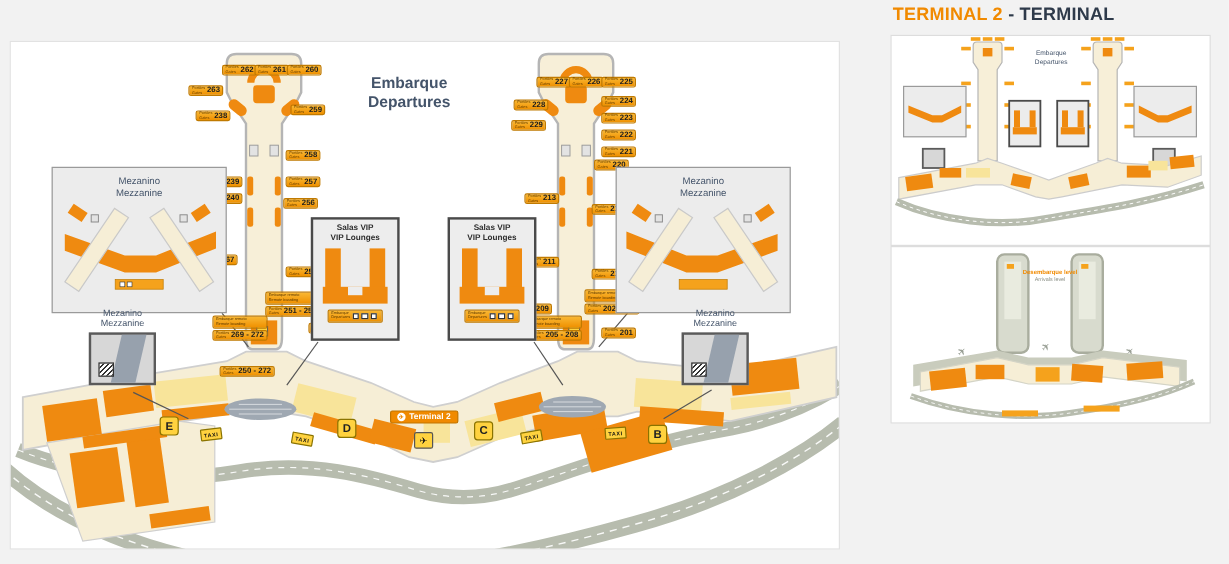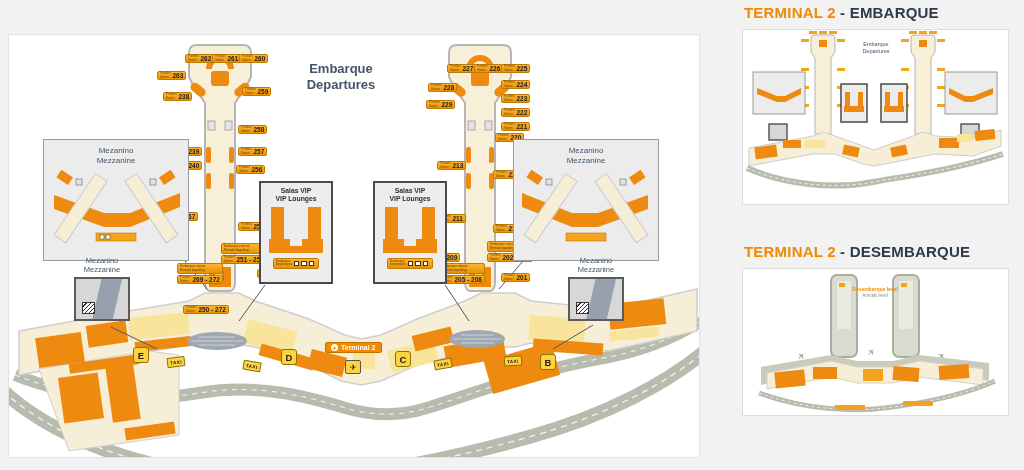--- a/index.html
+++ b/index.html
@@ -487,21 +487,21 @@
     </div>
   <div class="taxi" style="left:495px;top:321px;transform:rotate(-4deg)">
       <span>TAXI</span>
     </div>
 </div>
 
 <div class="side">
 
   <h2>
     <span class="accent">TERMINAL 2</span>
-    <span>- EMBARQUE</span>
+    <span>- TERMINAL</span>
   </h2>
 
   <div class="thumb-card embarque">
     <svg width="265" height="174" viewBox="0 0 265 174">
       <text x="133" y="16" text-anchor="middle" font-size="5.5" fill="#44546a">Embarque</text>
       <text x="133" y="23" text-anchor="middle" font-size="5.5" fill="#44546a">Departures</text>
       <g>
         <path d="M72,28 L68,22 L68,8 Q68,5 71,5 L89,5 Q92,5 92,8 L92,22 L88,28 L88,104 L72,104 Z" fill="#f7efd8" stroke="#b5b5b5"></path>
         <path d="M172,28 L168,22 L168,8 Q168,5 171,5 L189,5 Q192,5 192,8 L192,22 L188,28 L188,104 L172,104 Z" fill="#f7efd8" stroke="#b5b5b5"></path>
         <rect x="76" y="10" width="8" height="7" fill="#ef8a10"></rect>
@@ -558,24 +558,20 @@
         <rect x="62" y="110" width="20" height="8" fill="#f8e49a"></rect>
         <rect x="214" y="104" width="16" height="8" fill="#f8e49a"></rect>
       </g>
       <g>
         <path d="M4,138 C40,154 90,160 130,152 C170,145 210,140 260,124" stroke="#b7bcae" stroke-width="6" fill="none"></path>
         <path d="M4,138 C40,154 90,160 130,152 C170,145 210,140 260,124" stroke="#fff" stroke-width="0.8" fill="none" stroke-dasharray="3 3"></path>
       </g>
     </svg>
   </div>
 
-  <h2 class="second">
-    <span class="accent">TERMINAL 2</span>
-    <span>- DESEMBARQUE</span>
-  </h2>
 
   <div class="thumb-card desembarque">
     <svg width="265" height="146" viewBox="0 0 265 146">
       <g>
         <rect x="88" y="6" width="26" height="82" rx="6" fill="#d8dbce" stroke="#a9ad9e" stroke-width="2"></rect>
         <rect x="94" y="12" width="14" height="48" fill="#e9ebdf"></rect>
         <rect x="96" y="14" width="6" height="4" fill="#f5a21c"></rect>
         <rect x="150" y="6" width="26" height="82" rx="6" fill="#d8dbce" stroke="#a9ad9e" stroke-width="2"></rect>
         <rect x="156" y="12" width="14" height="48" fill="#e9ebdf"></rect>
         <rect x="158" y="14" width="6" height="4" fill="#f5a21c"></rect>

